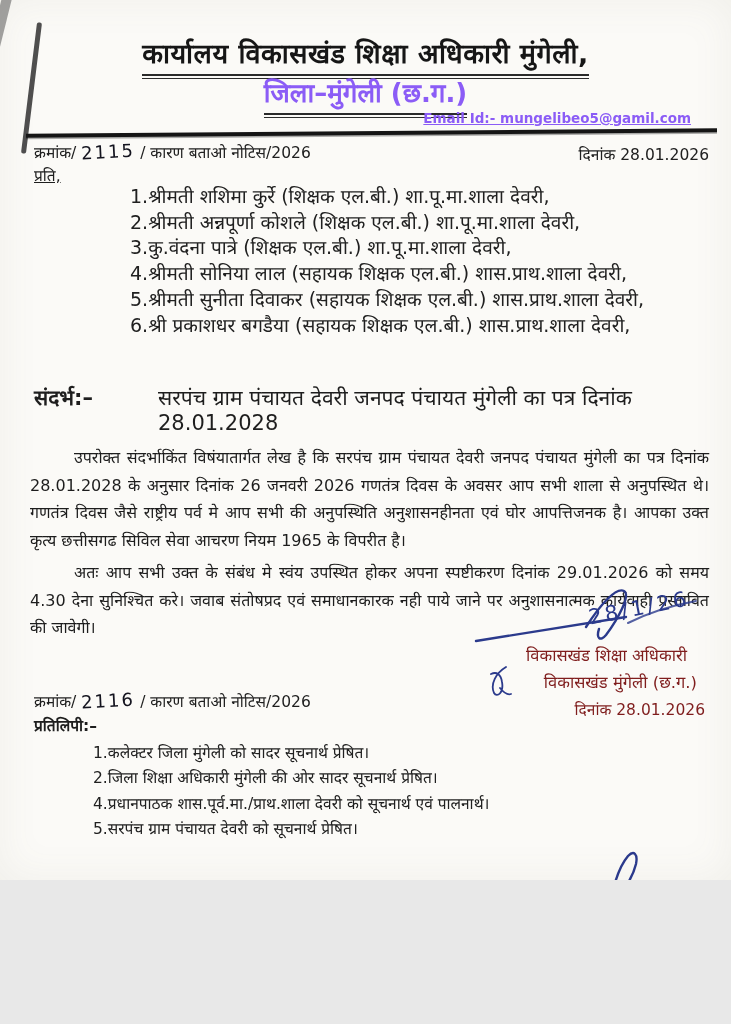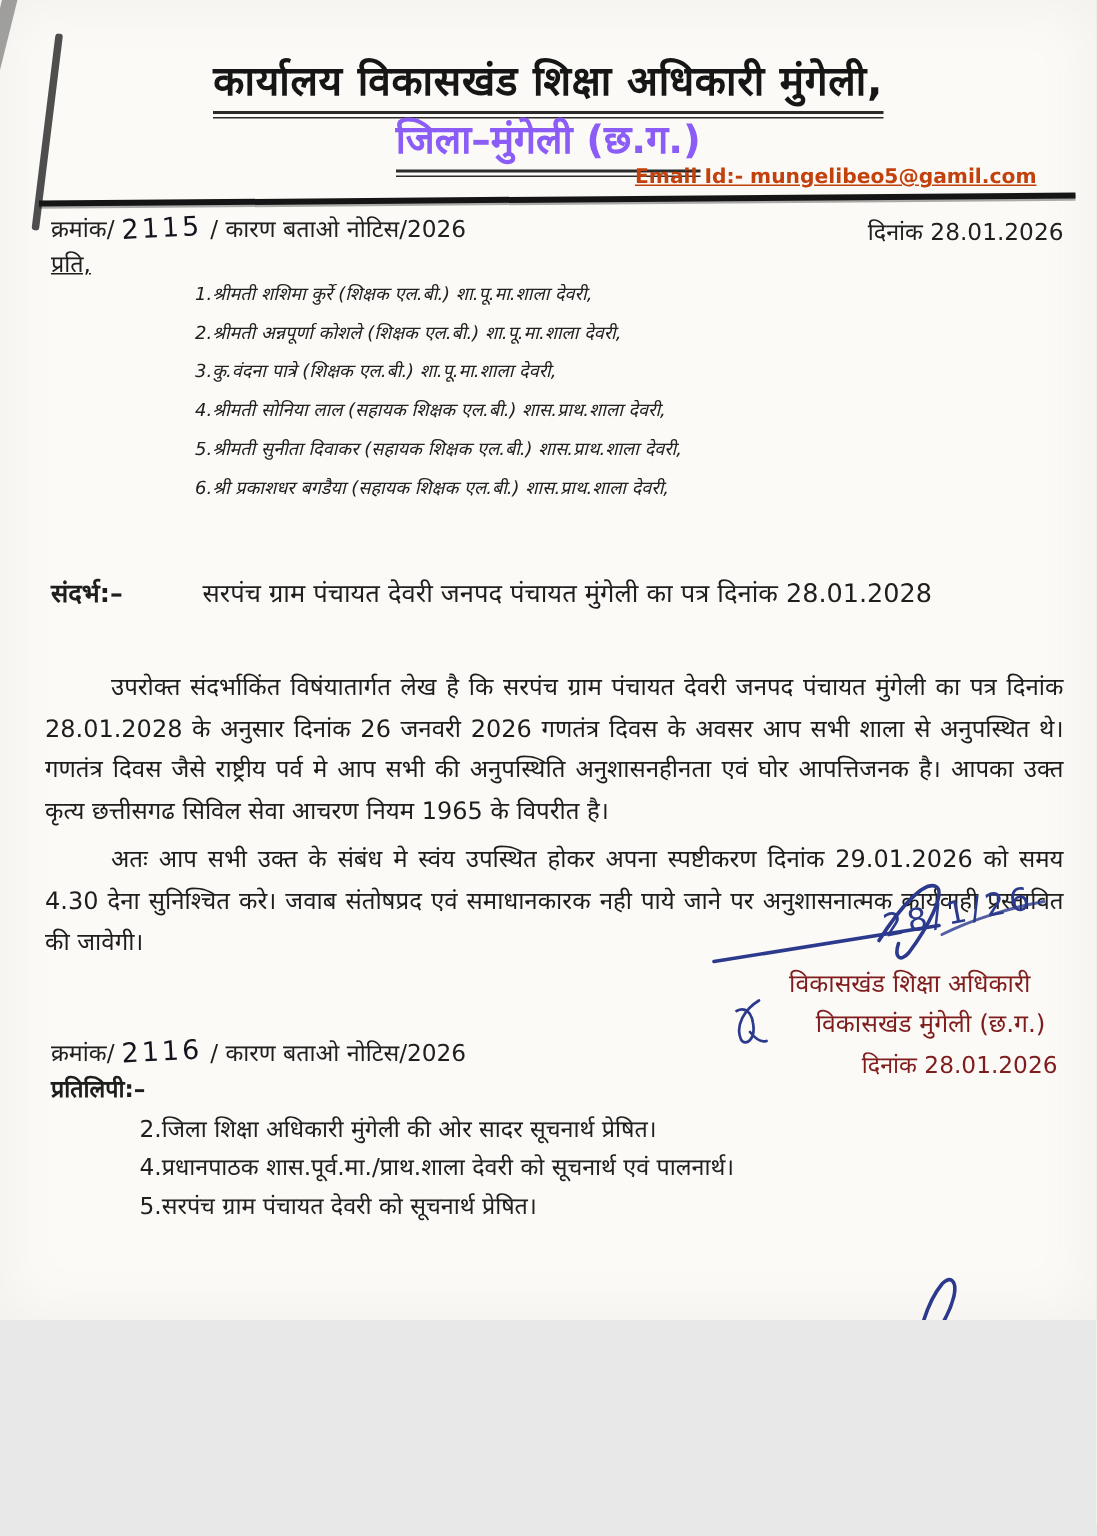--- a/index.html
+++ b/index.html
@@ -13,34 +13,34 @@
     color:#1e1e1e;
     box-shadow:inset 0 0 40px rgba(120,110,95,0.08);
   }
   .abs{position:absolute;}
 
   
   .title1{top:34px;left:0;right:0;text-align:center;font-size:27px;font-weight:700;letter-spacing:0.5px;color:#161616;}
   .title2{top:74px;left:0;right:0;text-align:center;font-size:26px;font-weight:700;color:#8b5cf6;}
   .dbl-underline{display:inline-block;border-bottom:1.5px solid #2b2b2b;padding-bottom:2px;}
   .dbl-underline>span{display:inline-block;border-bottom:2.5px solid #2b2b2b;padding-bottom:3px;}
-  .email{top:110px;right:40px;font-size:13.5px;font-weight:700;text-decoration:underline;color:#c2410c;}
+  .email{top:110px;right:40px;font-size:13.5px;font-weight:700;text-decoration:underline;color:#8b5cf6;}
   .rule{top:131px;left:26px;right:14px;height:4px;background:#151515;transform:rotate(-0.45deg);box-shadow:0 1.5px 0 rgba(20,20,20,0.35);}
 
   
   .row1-left{top:141px;left:34px;font-size:15.5px;color:#202020;}
   .row1-date{top:143px;right:22px;font-size:15.5px;color:#202020;}
   .hw-num{display:inline-block;transform:rotate(-3deg);font-size:18px;letter-spacing:2px;margin:0 5px;color:#14141f;font-weight:500;}
   .prati{top:164px;left:34px;font-size:15.5px;text-decoration:underline;}
 
-  .recipients{top:184px;left:130px;font-size:12px;line-height:25.7px;color:#202020;font-style:italic;}
+  .recipients{top:184px;left:130px;font-size:19px;line-height:25.7px;color:#202020;}
   .copies{top:741px;left:93px;font-size:15.5px;line-height:25.4px;color:#202020;}
 
   .subj-row{top:356px;left:34px;font-size:15.5px;display:flex;}
-  .ref-row{top:383px;left:34px;font-size:17px;display:flex;}
+  .ref-row{top:383px;left:34px;font-size:21px;display:flex;gap:23px;}
   .lbl{font-weight:700;width:101px;flex:0 0 auto;}
   .subj-val{font-weight:700;}
 
   .para{left:30px;right:22px;font-size:16px;line-height:27.6px;text-align:justify;text-indent:44px;color:#1d1d1d;}
   .para1{top:444px;}
   .para2{top:559px;}
 
   .sig-line{font-size:16.5px;color:#7f1d1d;white-space:nowrap;}
   .s1-l1{top:643px;right:44px;}
   .s1-l2{top:670px;right:34px;}
@@ -118,20 +118,21 @@
   </svg>
   <div class="abs sig-line s1-l2">विकासखंड मुंगेली (छ.ग.)</div>
   <div class="abs sig-line s1-date">दिनांक 28.01.2026</div>
 
   <div class="abs row2-left">
     <span>क्रमांक/</span><span class="hw-num">2116</span><span>/ कारण बताओ नोटिस/2026</span>
   </div>
   <div class="abs pratilipi">प्रतिलिपी:–</div>
 
   <div class="abs copies">
+    <div>1.कलेक्टर जिला मुंगेली को सादर सूचनार्थ प्रेषित।</div>
     <div>2.जिला शिक्षा अधिकारी मुंगेली की ओर सादर सूचनार्थ प्रेषित।</div>
     <div>4.प्रधानपाठक शास.पूर्व.मा./प्राथ.शाला देवरी को सूचनार्थ एवं पालनार्थ।</div>
     <div>5.सरपंच ग्राम पंचायत देवरी को सूचनार्थ प्रेषित।</div>
   </div>
 
   <svg class="abs sig2-svg ink" viewBox="0 0 140 92" fill="none" style="color: rgb(43, 58, 140);">
     <path d="M30 78 C55 70 78 46 84 22 C86 12 82 8 76 14 C66 26 58 52 60 66 C61 74 68 74 76 68" stroke="currentColor" stroke-width="2.4" stroke-linecap="round"></path>
     <path d="M6 86 C38 78 72 70 104 60" stroke="currentColor" stroke-width="2.2" stroke-linecap="round"></path>
   </svg>
   <div class="abs sig-line s2-l1">विकासखंड शिक्षा अधिकारी</div>

